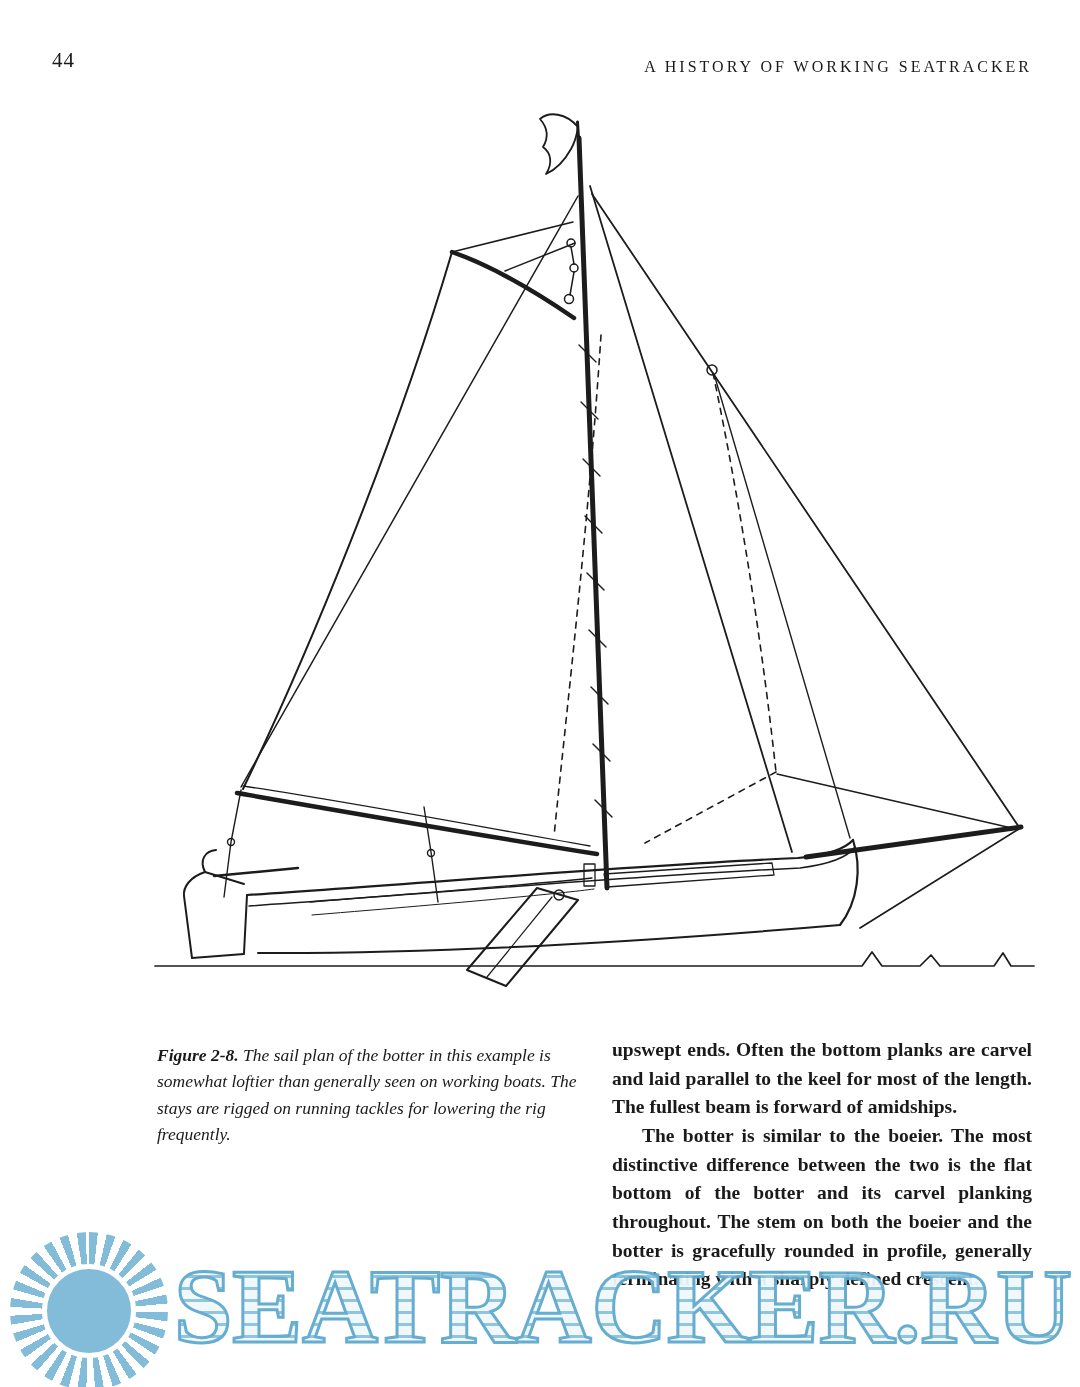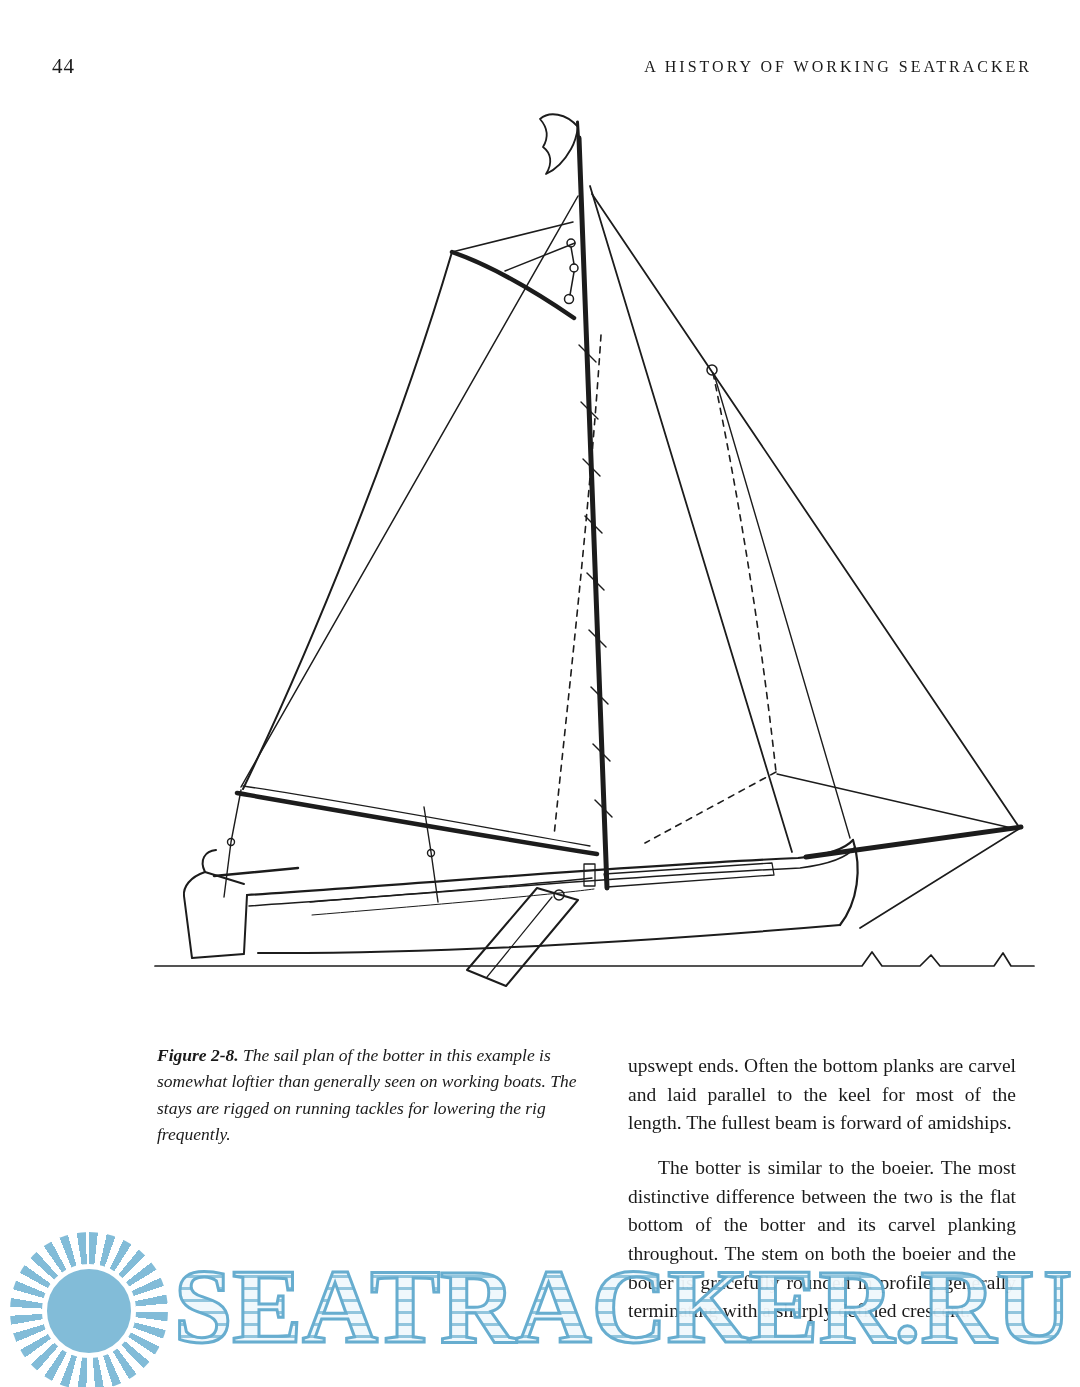--- a/index.html
+++ b/index.html
@@ -2,40 +2,40 @@
 <html><head>
 <meta charset="utf-8">
 <style>
   html,body{margin:0;padding:0;}
   body{
     width:1080px;height:1387px;position:relative;overflow:hidden;
     background:#ffffff;color:#1a1a1a;
     font-family:"Liberation Serif", serif;
   }
   .page-number{
-    position:absolute;left:52px;top:54px;
+    position:absolute;left:52px;top:48px;
     font-size:21px;letter-spacing:1px;
   }
   .running-head{
     position:absolute;right:48px;top:58px;
     font-size:16px;letter-spacing:3px;white-space:nowrap;
   }
   .drawing{
     position:absolute;left:0;top:0;width:1080px;height:1010px;
   }
   .caption{
     position:absolute;left:157px;top:1014px;width:425px;
     font-style:italic;font-size:17.5px;line-height:1.5;margin-top:28px;
   }
   .caption .cap-label{font-weight:bold;}
   .bodycol{
     position:absolute;left:612px;top:1036px;width:420px;
     font-size:19.5px;line-height:1.47;text-align:justify;
   }
-  .bodycol p{margin:16px;}
+  .bodycol p{margin:0;font-weight:bold;}
   .bodycol p.indent{text-indent:30px;}
   .watermark{
     position:absolute;left:0;top:1228px;width:956px;height:159px;
     opacity:.95;
   }
   .wm-sun{
     position:absolute;left:10px;top:4px;width:158px;height:158px;border-radius:50%;
     background:repeating-conic-gradient(#7cb9d6 0deg 6.5deg, rgba(255,255,255,0) 6.5deg 13deg);
   }
   .wm-sun::after{

